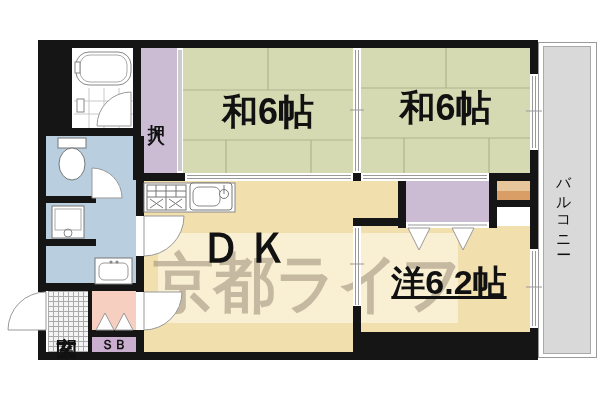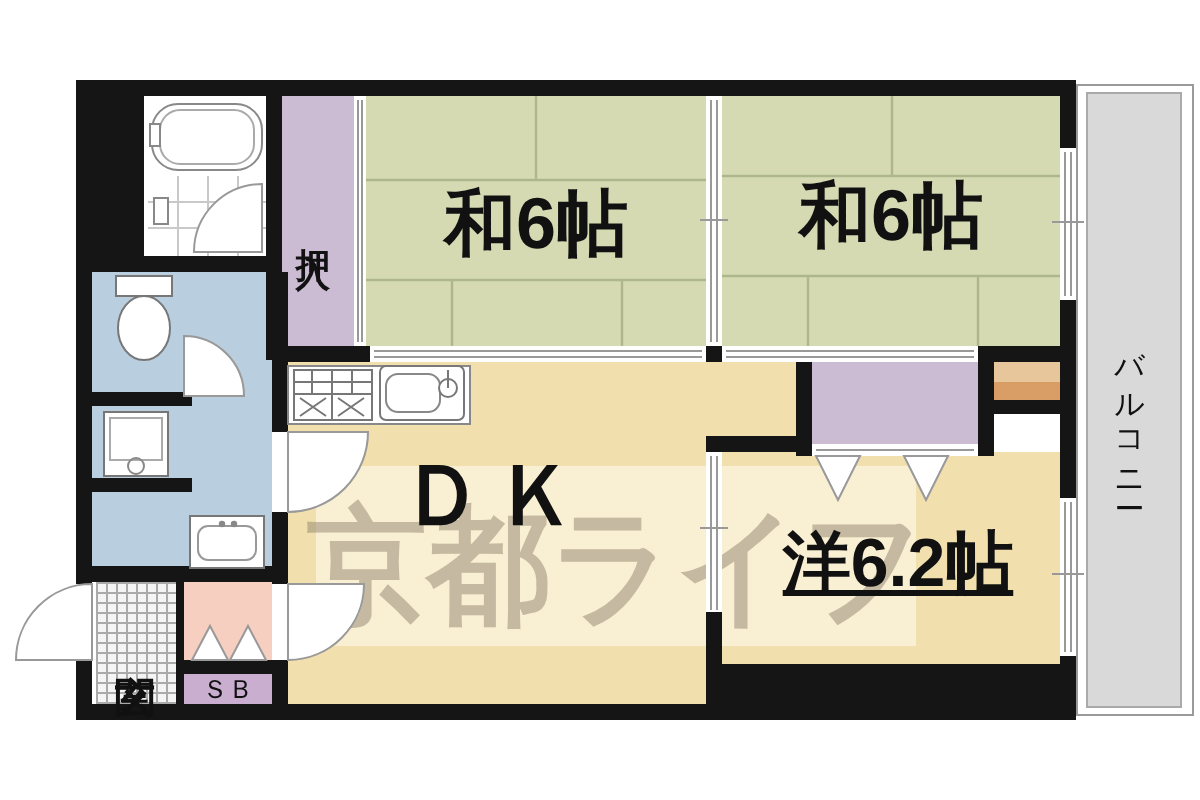--- a/index.html
+++ b/index.html
@@ -176,16 +176,16 @@
       <path d="M115,330 L133,330 L124,313 Z" fill="#fff" stroke="#999"></path>
     </g>
   </svg>
 
   <div class="lbl" style="left:183px;top:93px;width:170px;font-size:36px;">和6帖</div>
   <div class="lbl" style="left:361px;top:89px;width:169px;font-size:36px;">和6帖</div>
   <div class="lbl vert" style="left:147px;top:84px;height:60px;font-size:17px;letter-spacing:3px;">押入</div>
   <div class="lbl" style="left:160px;top:226px;width:175px;font-size:42px;letter-spacing:5px;">ＤＫ</div>
   <div class="lbl" style="left:361px;top:265px;width:176px;font-size:34px;text-decoration:underline;">洋6.2帖</div>
   <div class="lbl vert" style="left:56px;top:297px;height:52px;font-size:20px;letter-spacing:2px;">玄関</div>
-  <div class="lbl" style="left:92px;top:338px;width:44px;font-size:13px;font-weight:normal;">ＳＢ</div>
+  <div class="lbl" style="left:92px;top:338px;width:44px;font-size:13px;font-weight:bold;">ＳＢ</div>
   <div class="lbl vert" style="left:556px;top:148px;height:120px;font-size:15px;font-weight:normal;letter-spacing:3px;">バルコニー</div>
 
 </div>
 
 </body></html>

